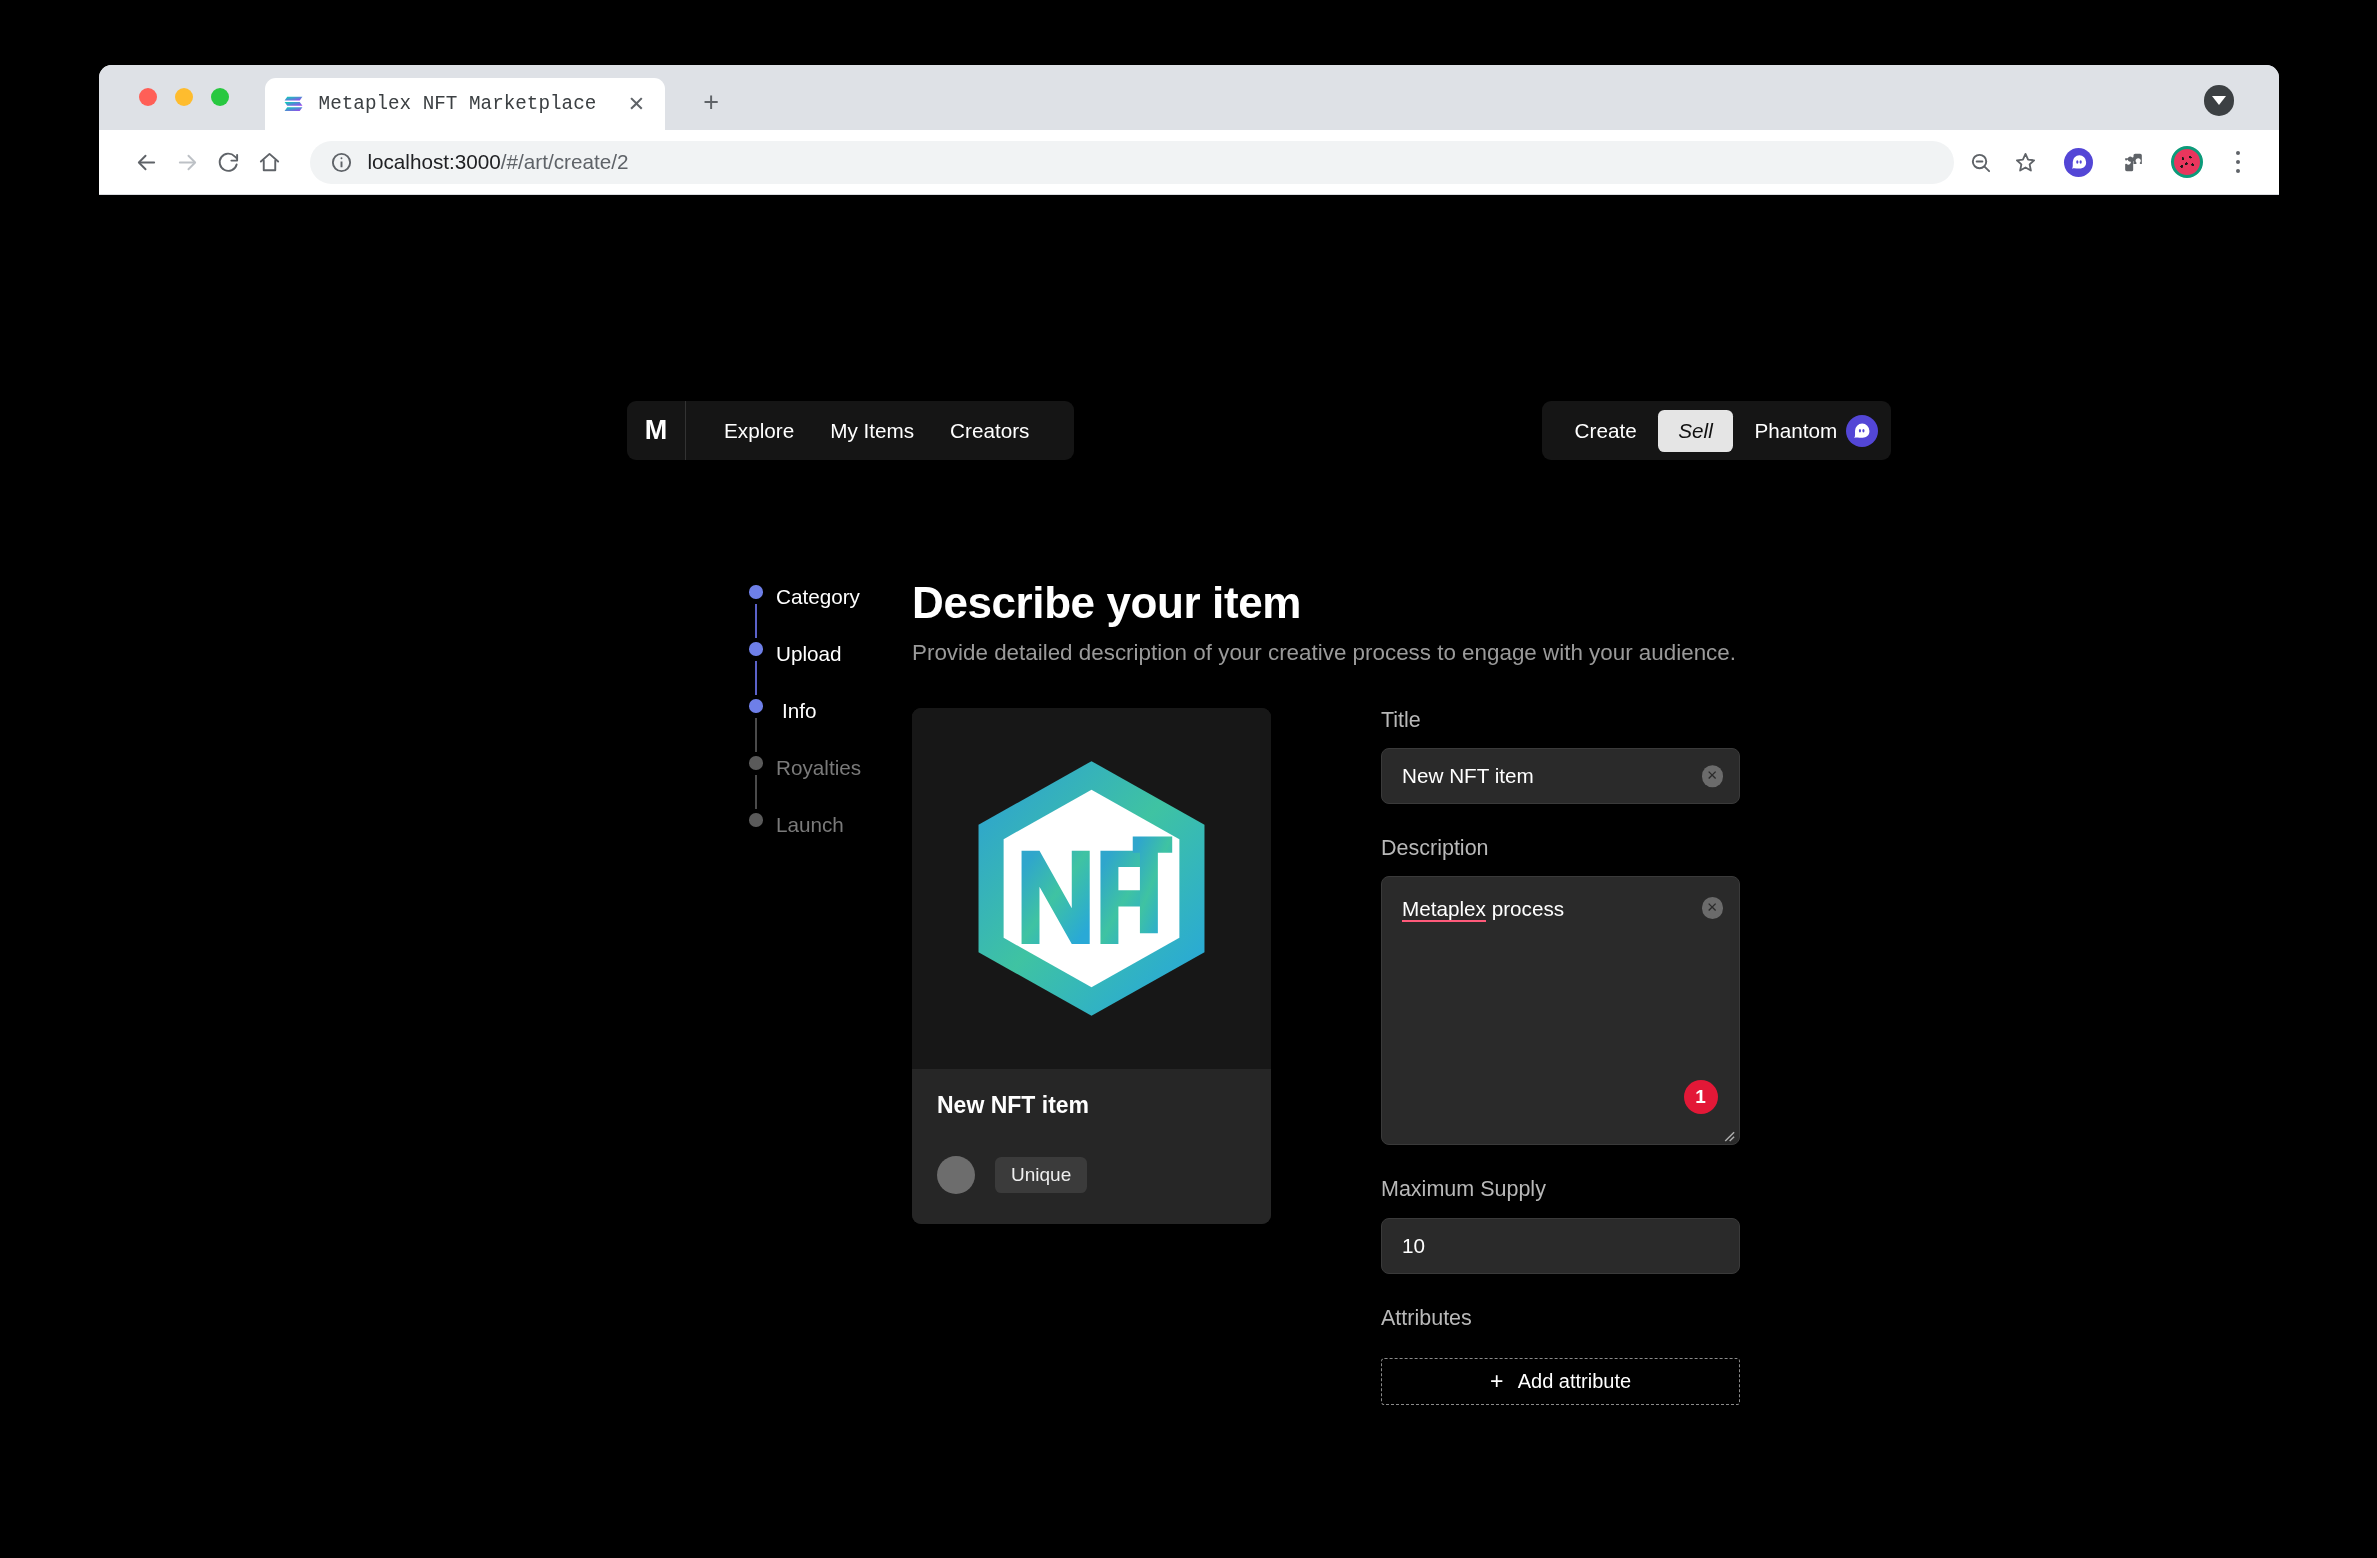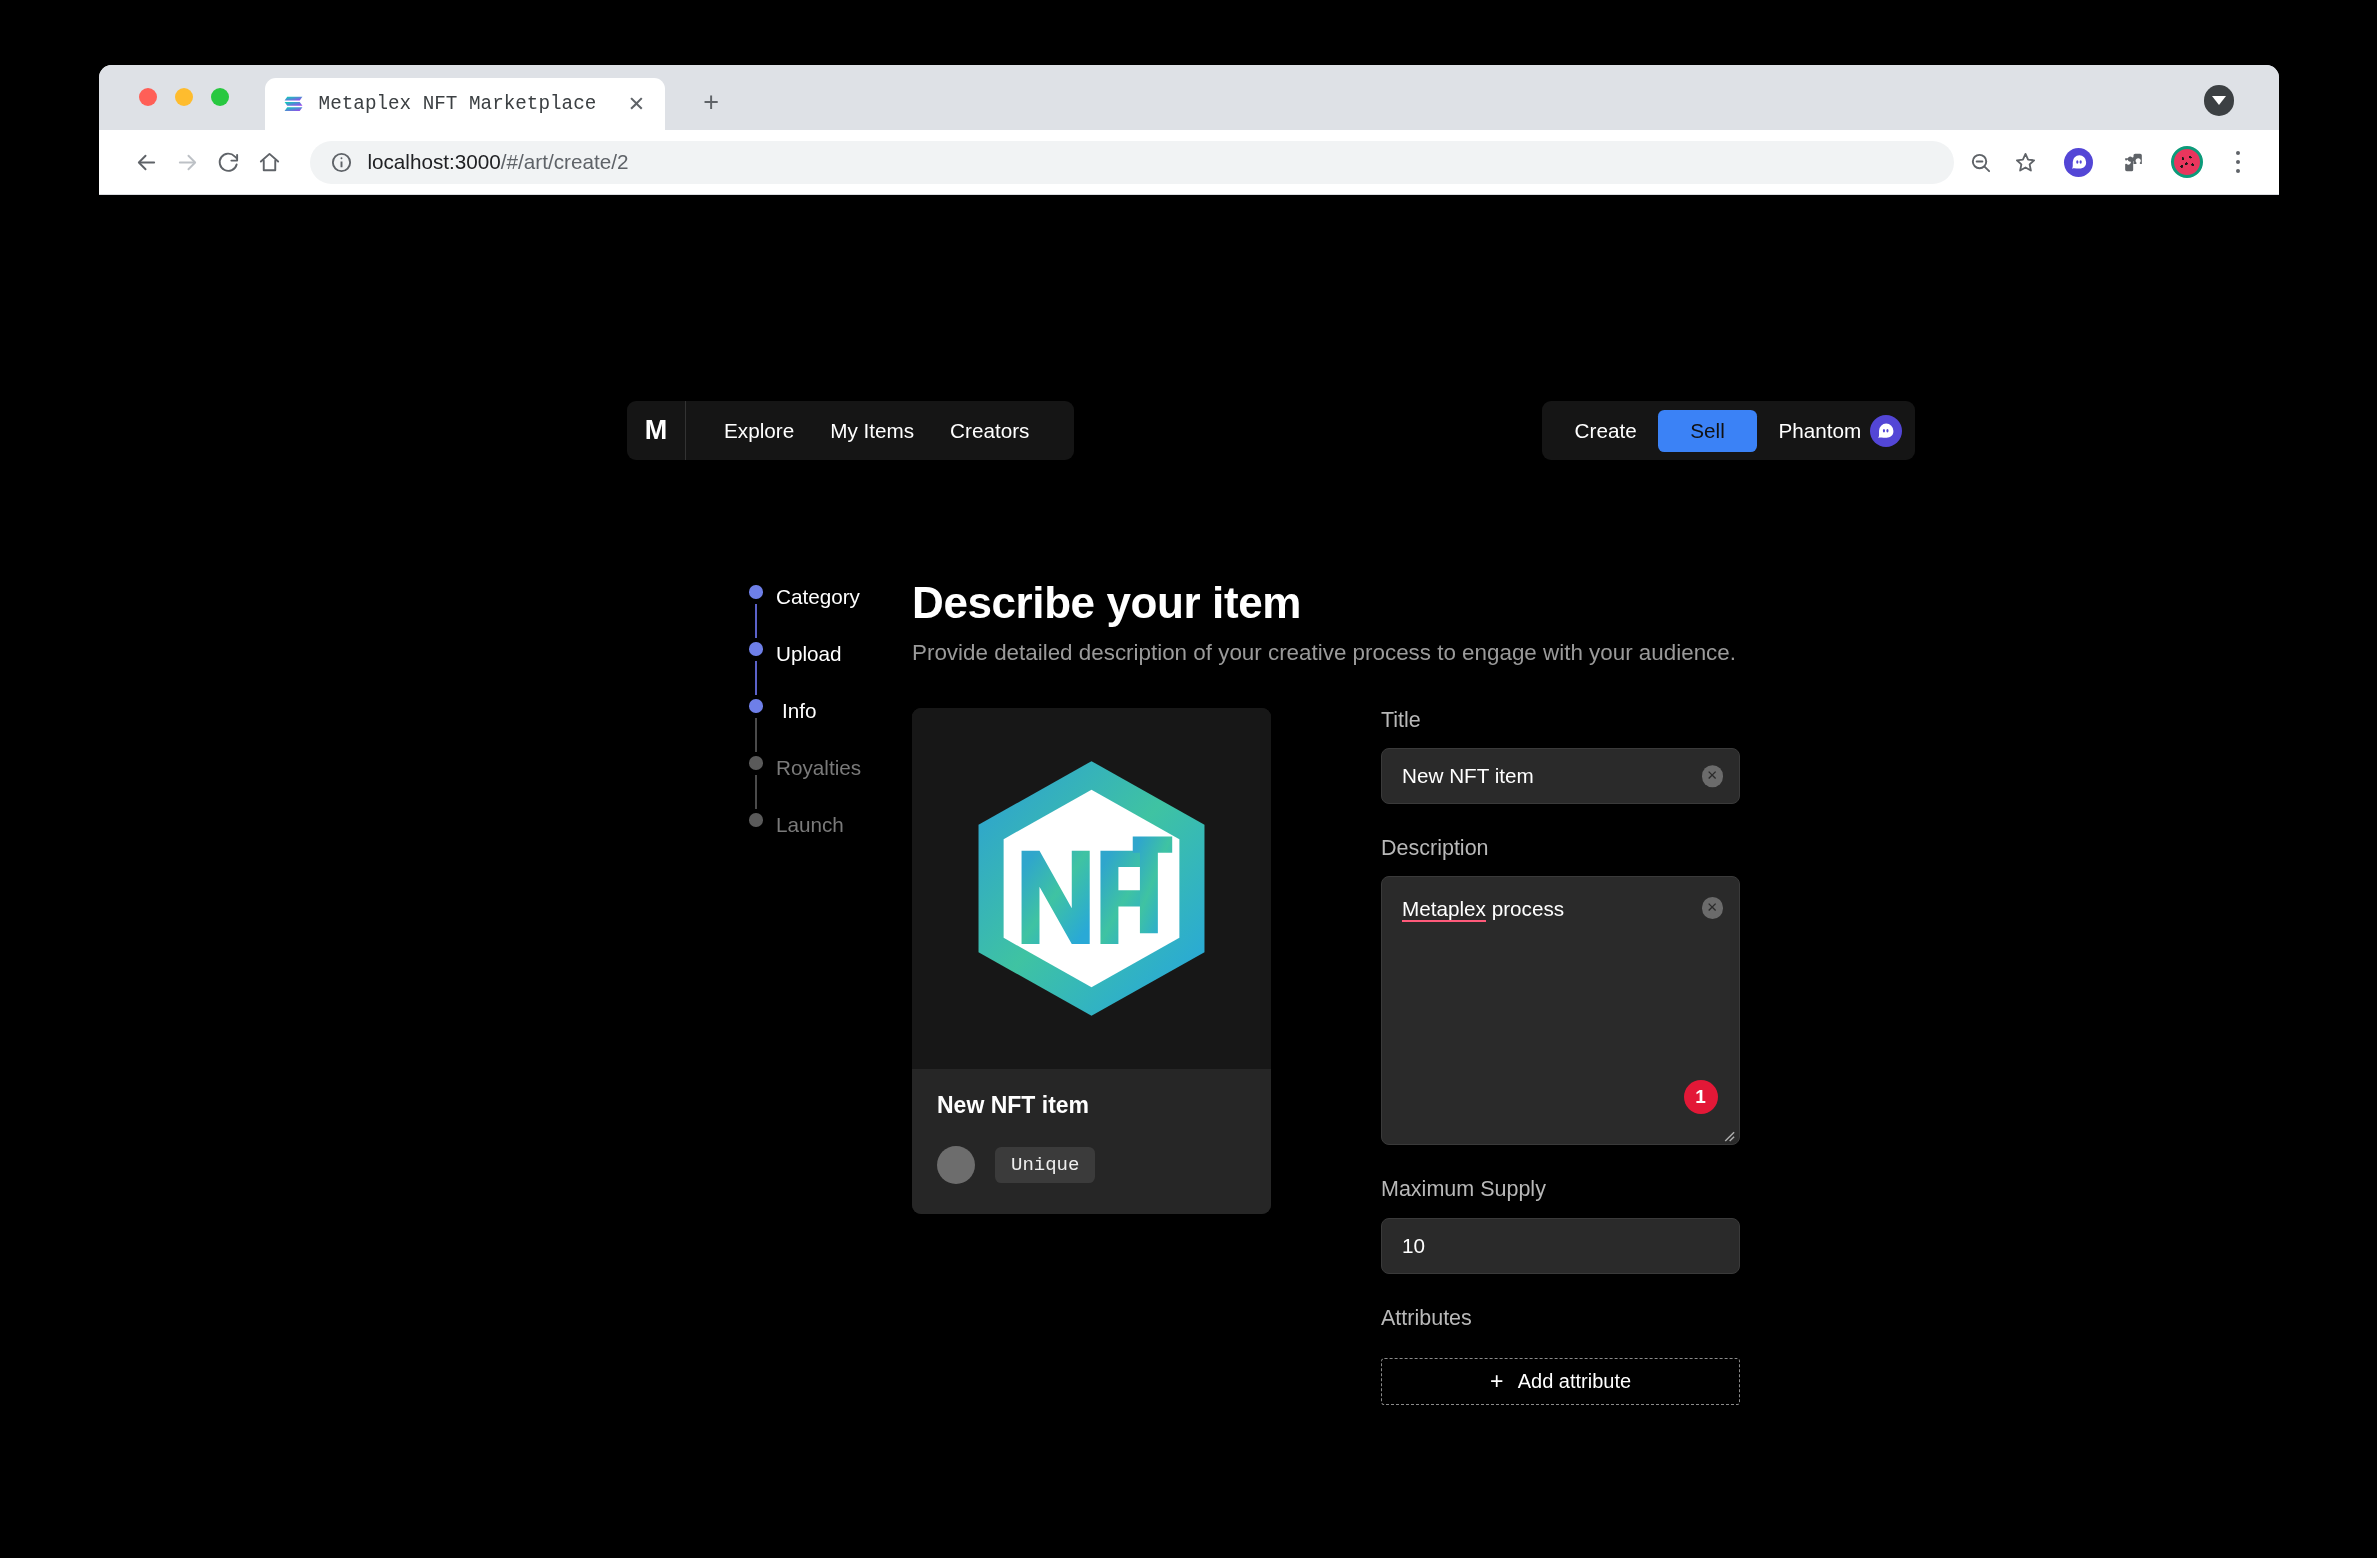--- a/index.html
+++ b/index.html
@@ -187,22 +187,23 @@
     height: 59px;
     background: #151515;
     border-radius: 9px;
     display: flex; align-items: center;
     padding: 0 12.6px 0 20px;
     gap: 9px;
   }
   #nav-create { font-size: 20.7px; color: #fff; padding: 0 12.6px; }
   #nav-sell {
     font-size: 20.7px; color: #111;
-    background: #3b82f6; border-radius: 6.3px;
-    padding: 9px 32px;
+    background: #e5e5e5; border-radius: 6.3px;
+    padding: 9px 20px;
+    font-style: italic;
   }
   #nav-phantom-label { font-size: 20.7px; color: #fff; padding-left: 12.6px; }
   #nav-phantom-avatar {
     width: 32px; height: 32px; border-radius: 50%;
     background: #5346d6;
     display: flex; align-items: center; justify-content: center;
   }
 
   
   #step-rail {
@@ -273,22 +274,22 @@
     display: flex; align-items: center; justify-content: center;
   }
   #nft-card-body {
     background: #262626;
     padding: 23px 25px 30.5px 25px;
   }
   #nft-card-title {
     font-size: 23px; font-weight: 700; color: #fff;
   }
   #nft-card-meta {
-    margin-top: 27px;
-    display: flex; align-items: center; gap: 20px; font-family: Liberation Mono, monospace;
+    margin-top: 37px;
+    display: flex; align-items: center; gap: 20px;
   }
   #nft-card-avatar {
     width: 38px; height: 38px; border-radius: 50%;
     background: #6d6d6d;
   }
   #nft-card-badge {
     background: #3b3b3b; color: #eee;
     font-size: 19px;
     padding: 7.2px 16px;
     border-radius: 6.3px;

